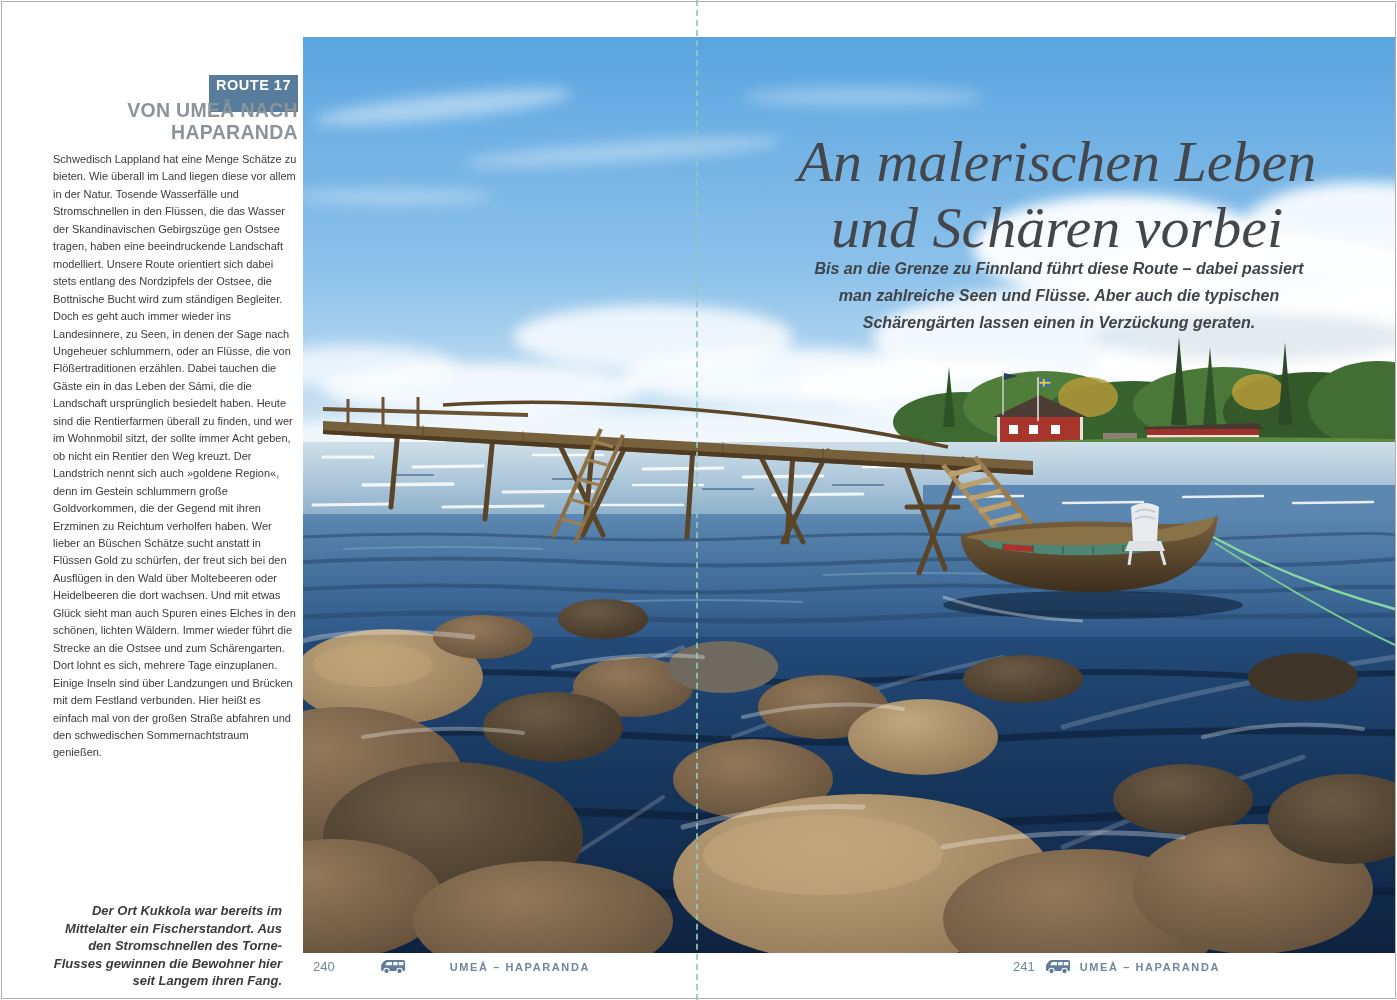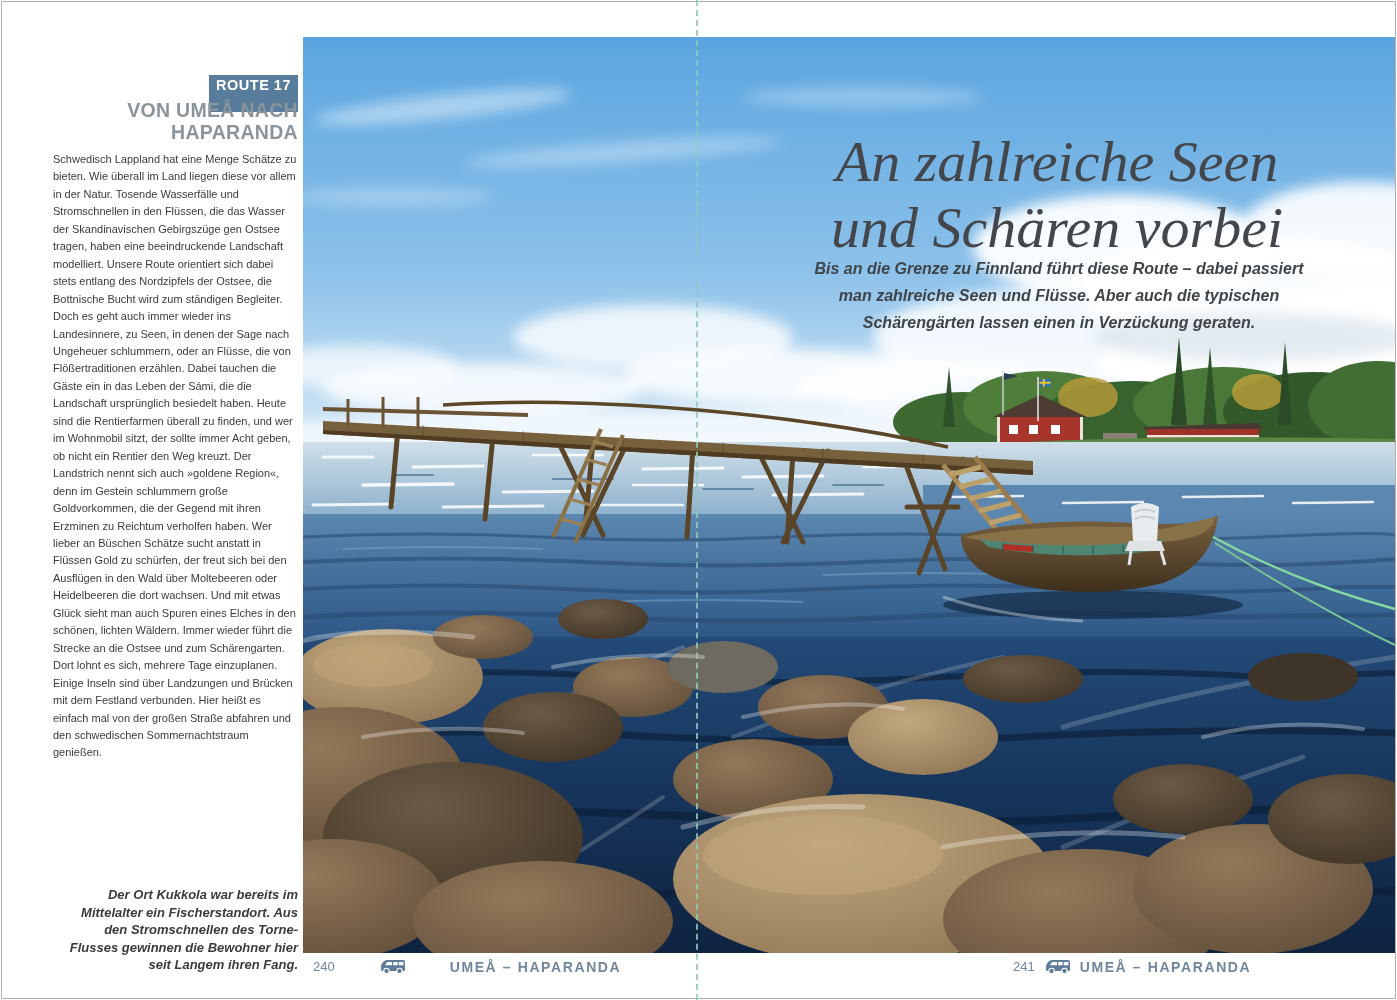--- a/index.html
+++ b/index.html
@@ -12,38 +12,38 @@
   
   .left-col{position:absolute;left:0;top:0;width:303px;height:1000px;}
   .badge{position:absolute;top:75px;right:5px;background:var(--badge-bg,#587c9b);
          color:var(--badge-text,#fff);font-weight:bold;font-size:14.5px;letter-spacing:.5px;
          padding:2px 7px 19px;}
   .heading{position:absolute;top:99px;right:5px;width:235px;margin:0;text-align:right;
            color:var(--heading-text,#8b949b);font-size:19.5px;line-height:22px;font-weight:bold;
            letter-spacing:.3px;}
   .bodytext{position:absolute;top:151px;right:5px;width:245px;margin:0;text-align:left;
             color:var(--body-text,#3b3b3b);font-size:11px;line-height:17.45px;}
-  .caption{position:absolute;top:886px;right:5px;width:242px;margin:0;text-align:right;
+  .caption{position:absolute;top:886px;right:5px;width:242px;margin:16px;text-align:right;
            color:#3b3b3b;font-size:13px;line-height:17.5px;font-style:italic;font-weight:bold;}
 
   
   .photo{position:absolute;left:303px;top:37px;width:1092px;height:916px;margin:0;overflow:hidden;}
   .photo svg.scene{position:absolute;left:0;top:0;}
   .photo-title{position:absolute;left:416px;width:676px;top:92px;text-align:center;
                font-family:"Liberation Serif",serif;font-style:italic;font-weight:normal;
                font-size:58px;line-height:66px;color:var(--title-text,#43474c);white-space:nowrap;}
   .photo-subtitle{position:absolute;left:426px;width:660px;top:218px;text-align:center;
                   font-style:italic;font-weight:bold;font-size:16px;line-height:27px;
                   color:var(--subtitle-text,#3f4448);}
   .photo-subtitle div{white-space:nowrap;}
 
   
   .pagefoot{position:absolute;top:958px;display:flex;align-items:center;gap:9px;z-index:45;}
   .pagefoot .num{color:var(--footer-text,#70869c);font-size:13px;}
-  .pagefoot .lbl{color:var(--footer-text,#70869c);font-size:14px;font-weight:bold;
+  .pagefoot .lbl{color:var(--footer-text,#70869c);font-size:11px;font-weight:bold;
                  letter-spacing:1.6px;}
   .pagefoot.left{left:313px;gap:44px;}
   .pagefoot.right{left:1013px;text-align:center;}
   .van{display:inline-block;width:27px;height:17px;}
 </style>
 </head>
 <body>
 
 <div class="spread">
 
@@ -344,21 +344,21 @@
           <path d="M440,680 Q530,660 600,672" stroke-width="4"></path>
           <path d="M380,790 Q470,766 560,770" stroke-width="5"></path>
           <path d="M640,810 Q760,788 880,800" stroke-width="5"></path>
           <path d="M900,700 Q980,680 1060,692" stroke-width="4"></path>
           <path d="M60,700 Q140,686 220,696" stroke-width="4"></path>
         </g>
       </g>
     </svg>
 
     <div class="photo-title">
-      <div>An zahlreiche Seen</div>
+      <div>An malerischen Leben</div>
       <div>und Schären vorbei</div>
     </div>
     <div class="photo-subtitle">
       <div>Bis an die Grenze zu Finnland führt diese Route – dabei passiert</div>
       <div>man zahlreiche Seen und Flüsse. Aber auch die typischen</div>
       <div>Schärengärten lassen einen in Verzückung geraten.</div>
     </div>
   </figure>
 
   <footer class="pagefoot left">

